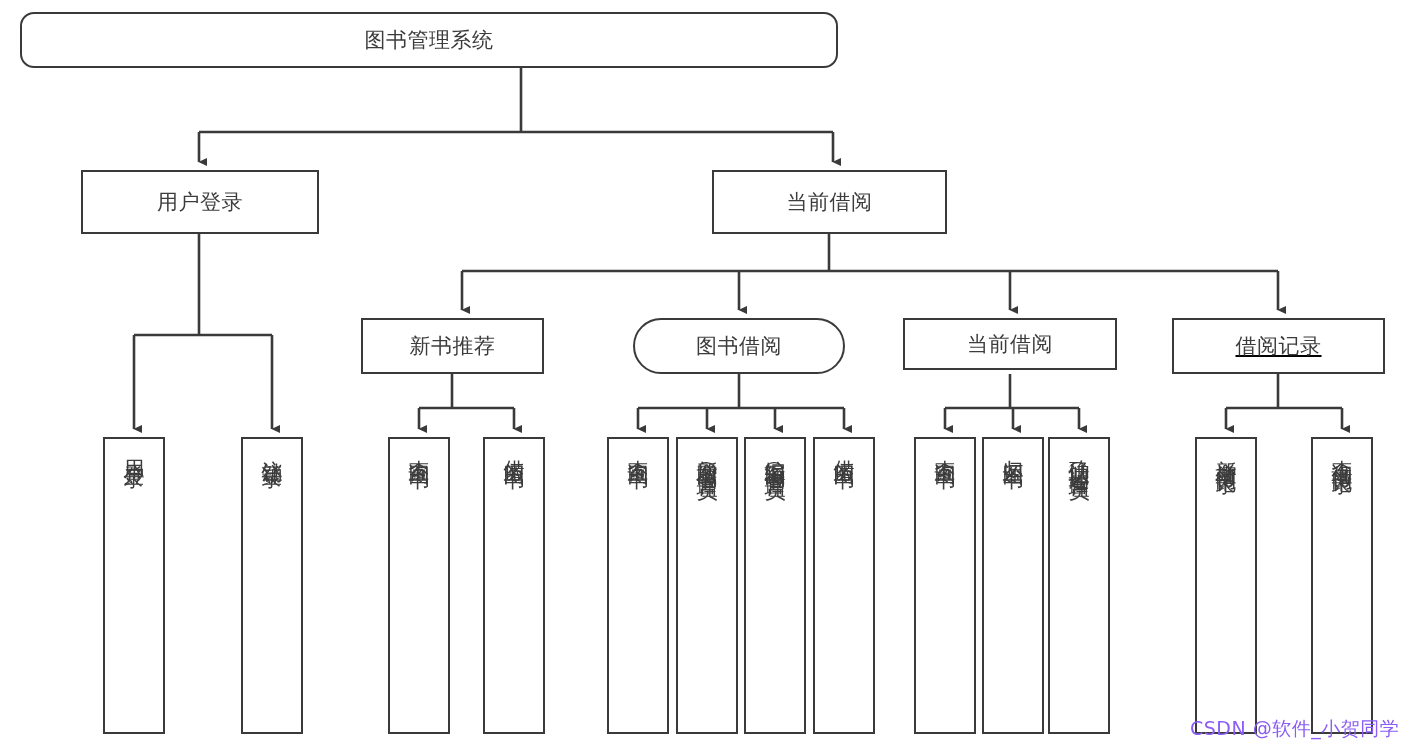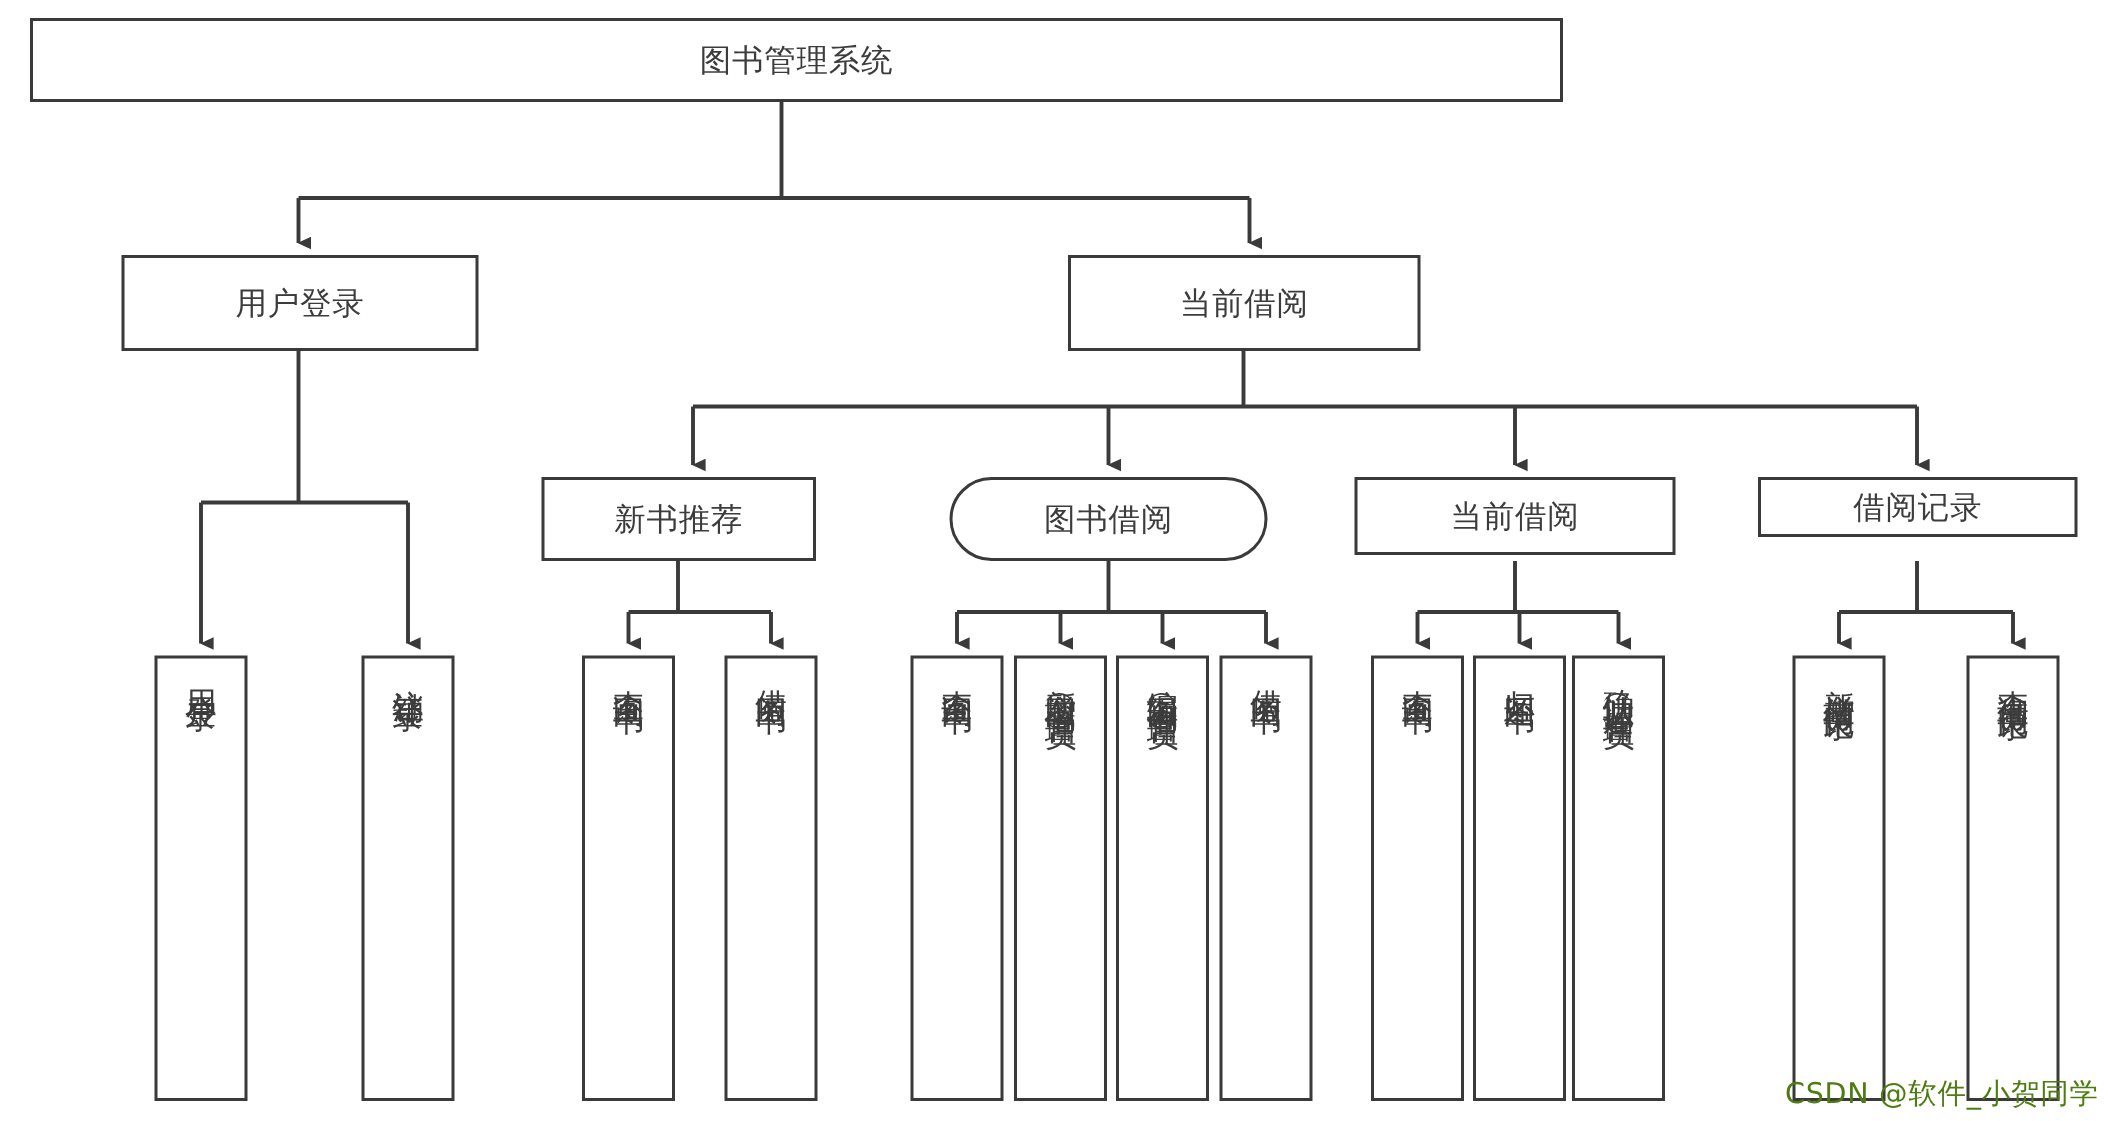--- a/index.html
+++ b/index.html
@@ -60,21 +60,21 @@
     top: 0;
     width: 1405px;
     height: 747px;
     pointer-events: none;
   }
   #watermark {
     position: absolute;
     left: 1190px;
     top: 716px;
     font-size: 19px;
-    color: #4d7c0f;
+    color: #8b5cf6;
     letter-spacing: 0.5px;
     white-space: nowrap;
     font-family: "DejaVu Sans", "Liberation Sans", sans-serif;
   }
 </style>
 </head>
 <body>
 
 <div id="diagram-root">
 
@@ -121,41 +121,41 @@
       <path d="M1013,408 L1013,429" marker-end="url(#arrowhead)"></path>
       <path d="M1079,408 L1079,429" marker-end="url(#arrowhead)"></path>
 
       <path d="M1278,374 L1278,408"></path>
       <path d="M1226,408 L1342,408"></path>
       <path d="M1226,408 L1226,429" marker-end="url(#arrowhead)"></path>
       <path d="M1342,408 L1342,429" marker-end="url(#arrowhead)"></path>
     </g>
   </svg>
 
-  <div class="node horiz" style="left:20px; top:12px; width:1022px; height:56px;">
+  <div class="node horiz" style="left:20px; top:12px; width:818px; height:56px;border-radius:14px;">
     <span class="node-label">图书管理系统</span>
   </div>
 
   <div class="node horiz" style="left:81px; top:170px; width:238px; height:64px;">
     <span class="node-label">用户登录</span>
   </div>
   <div class="node horiz" style="left:712px; top:170px; width:235px; height:64px;">
     <span class="node-label">当前借阅</span>
   </div>
 
   <div class="node horiz" style="left:361px; top:318px; width:183px; height:56px;">
     <span class="node-label">新书推荐</span>
   </div>
   <div class="node horiz" style="left:633px; top:318px; width:212px; height:56px;border-radius:28px;">
     <span class="node-label">图书借阅</span>
   </div>
   <div class="node horiz" style="left:903px; top:318px; width:214px; height:52px;">
     <span class="node-label">当前借阅</span>
   </div>
-  <div class="node horiz" style="left:1172px; top:318px; width:213px; height:40px;">
+  <div class="node horiz" style="left:1172px; top:318px; width:213px; height:56px;text-decoration:underline;">
     <span class="node-label">借阅记录</span>
   </div>
 
   <div class="node vert" style="left:103px; top:437px; width:62px; height:297px;">
     <span class="node-label">用户登录</span>
   </div>
   <div class="node vert" style="left:241px; top:437px; width:62px; height:297px;">
     <span class="node-label">注销登录</span>
   </div>
 

